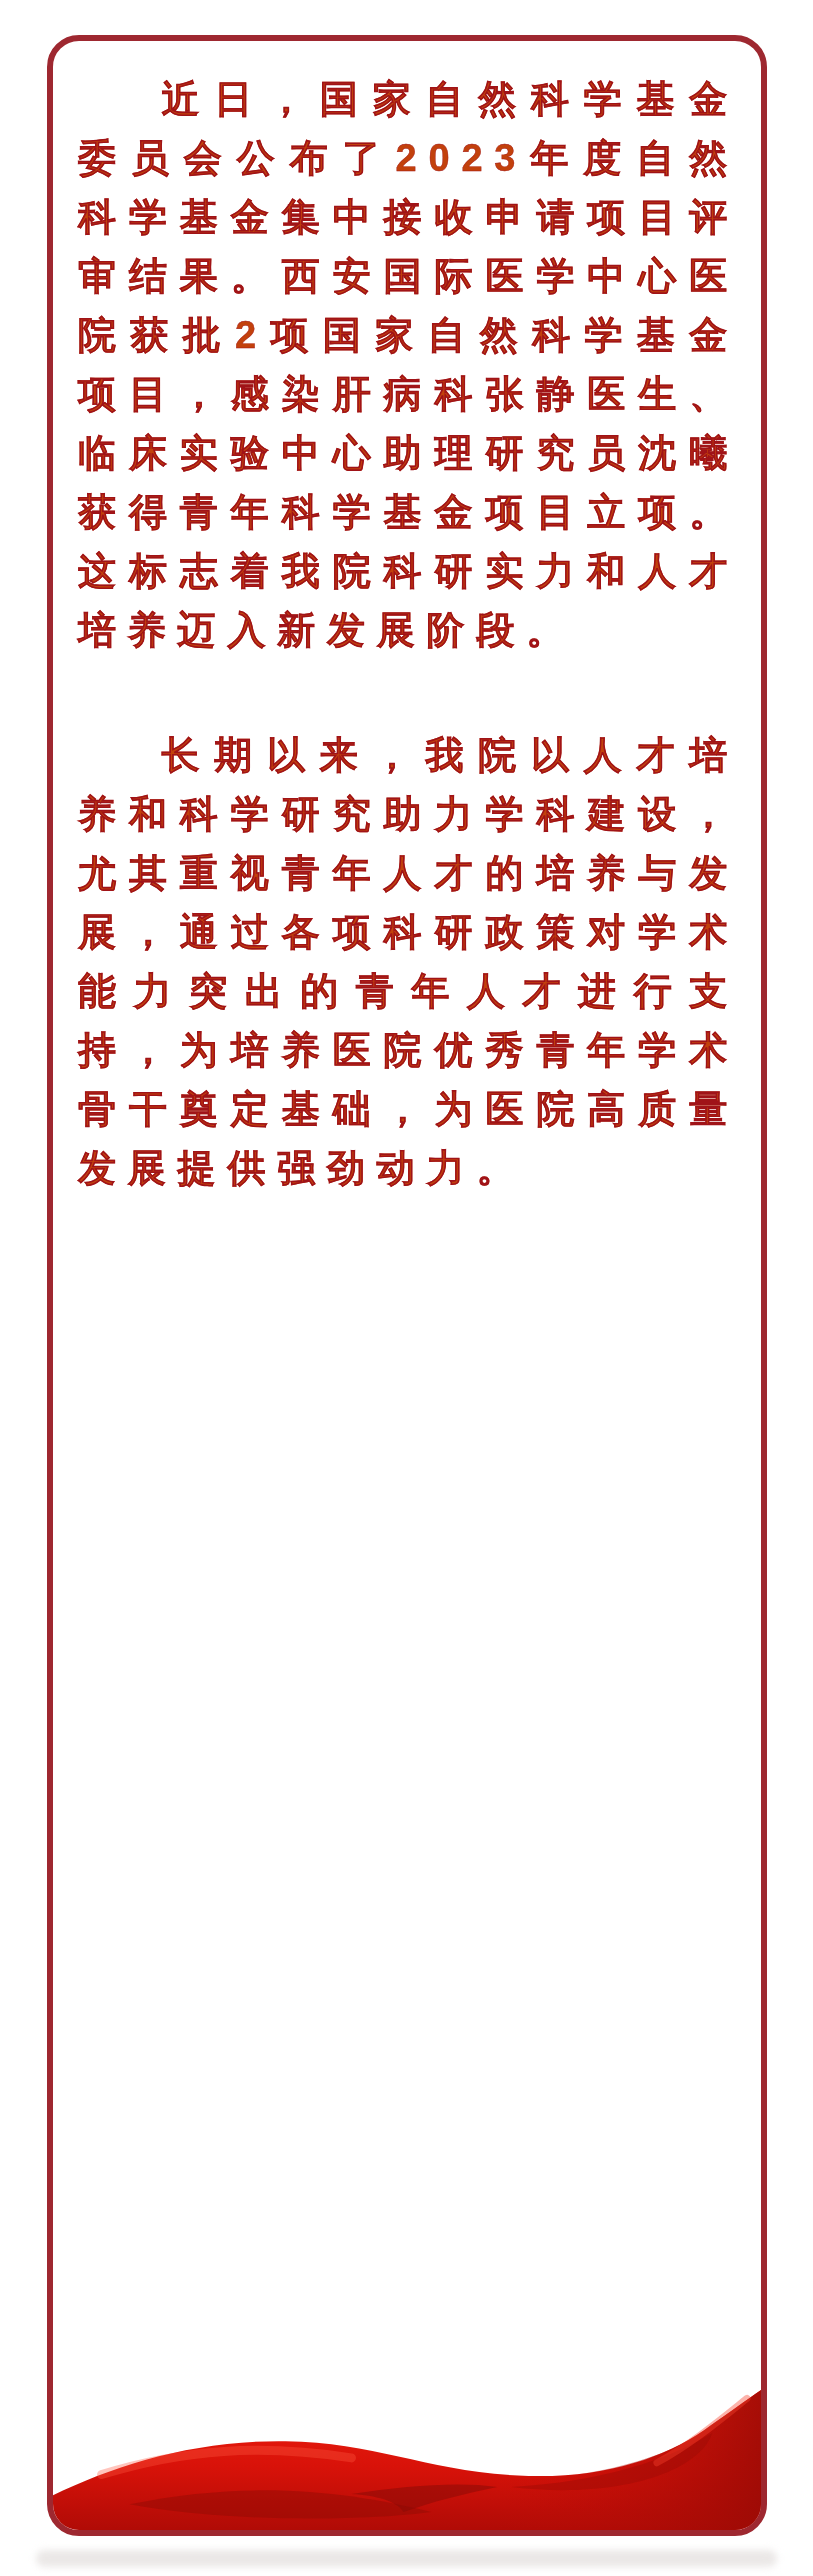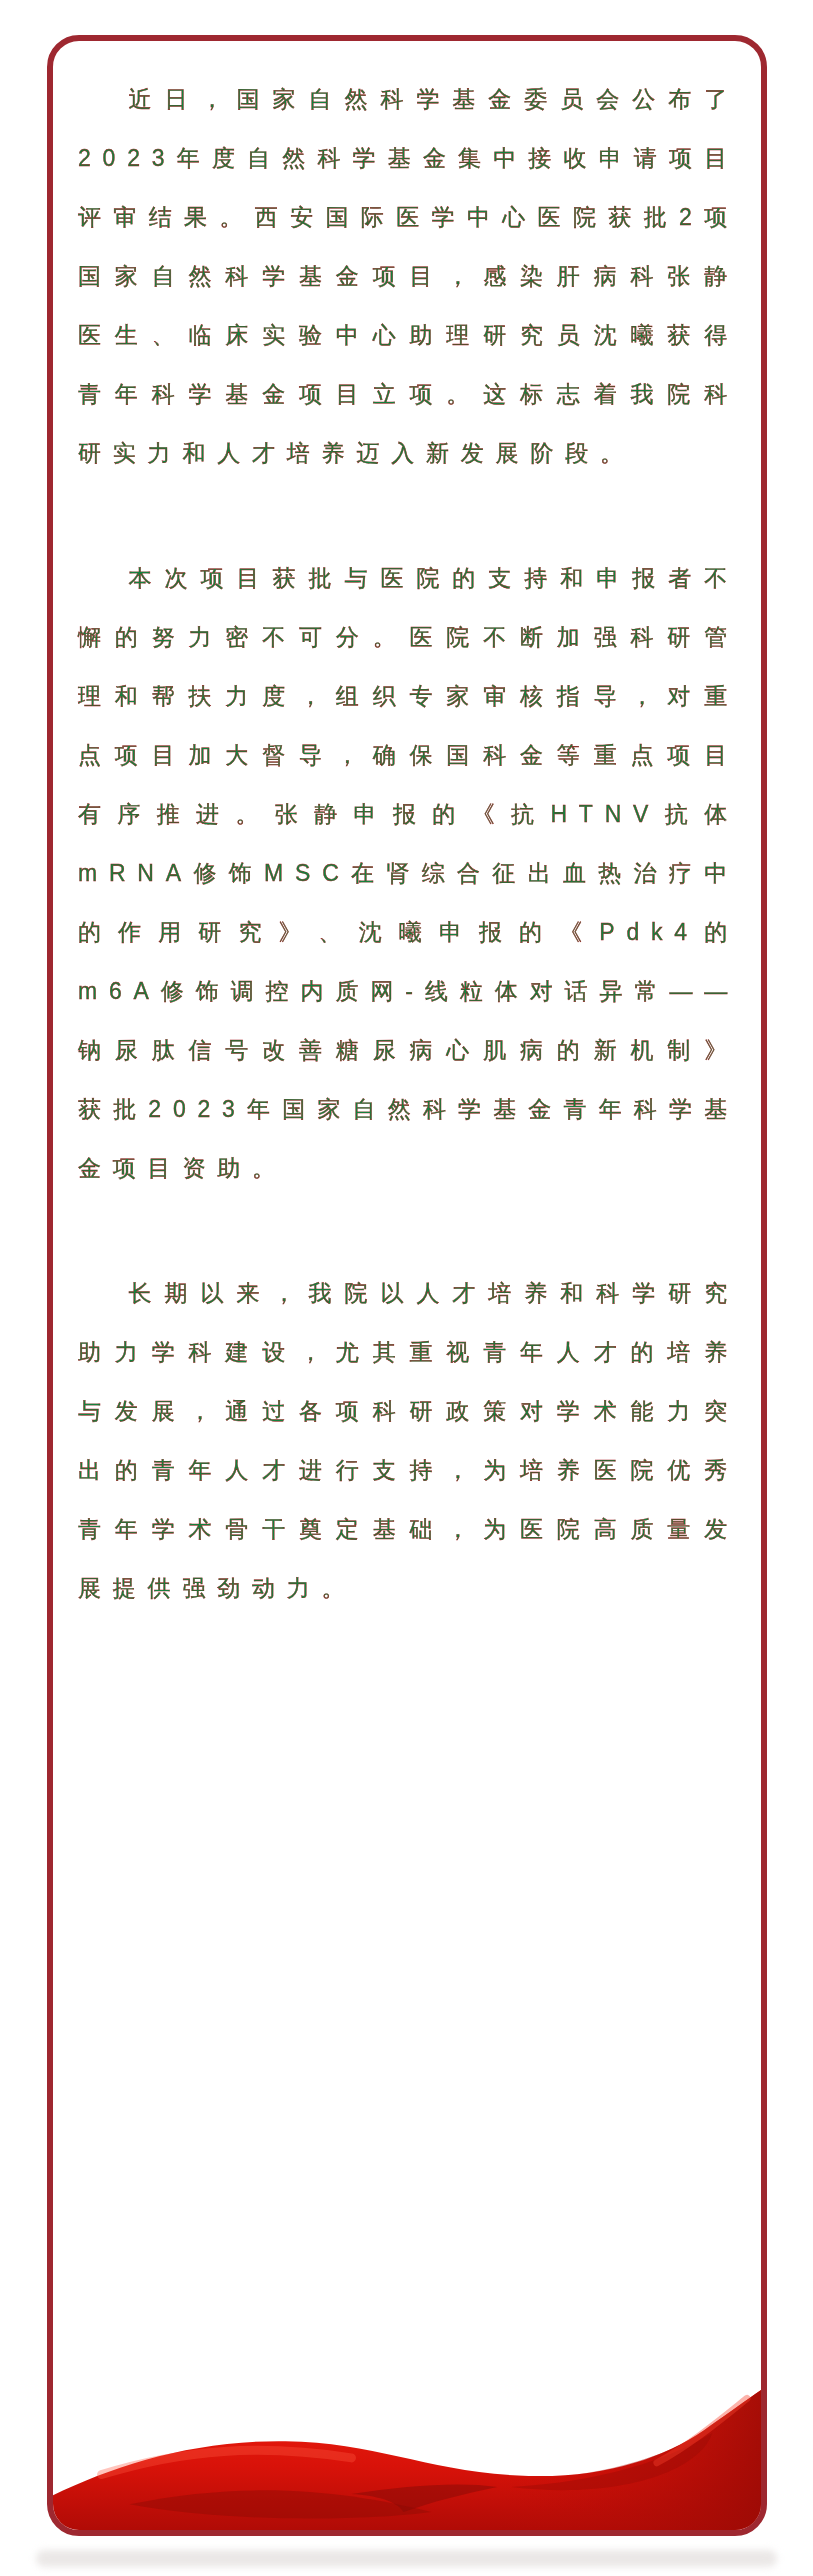--- a/index.html
+++ b/index.html
@@ -29,27 +29,27 @@
   .article {
     position: absolute;
     left: 0;
     top: 0;
     width: 100%;
     box-sizing: border-box;
     padding: 29px 22px 0 25px;
   }
   .article p {
     margin: 0 0 66px 0;
-    color: #15803d;
-    font-size: 23px;
+    color: #c2410c;
+    font-size: 38px;
     line-height: 59px;
     letter-spacing: 11.8px;
     text-align: justify;
     text-indent: 2.2em;
-    font-weight: 400;
+    font-weight: 700;
     -webkit-text-stroke: 0.4px #a01318;
   }
   .article p:last-child {
     margin-bottom: 0;
   }
   .ribbon-wrap {
     position: absolute;
     left: 0;
     bottom: 0;
     width: 100%;
@@ -71,21 +71,20 @@
     border-radius: 8.3px;
     filter: blur(3.5px);
   }
 </style>
 </head>
 <body>
 
 <div class="card">
   <div class="article">
     <p>近日，国家自然科学基金委员会公布了2023年度自然科学基金集中接收申请项目评审结果。西安国际医学中心医院获批2项国家自然科学基金项目，感染肝病科张静医生、临床实验中心助理研究员沈曦获得青年科学基金项目立项。这标志着我院科研实力和人才培养迈入新发展阶段。</p>
-    <p>本次项目获批与医院的支持和申报者不懈的努力密不可分。医院不断加强科研管理和帮扶力度，组织专家审核指导，对重点项目加大督导，确保国科金等重点项目有序推进。张静申报的《抗HTNV抗体mRNA修饰MSC在肾综合征出血热治疗中的作用研究》、沈曦申报的《Pdk4的m6A修饰调控内质网-线粒体对话异常——钠尿肽信号改善糖尿病心肌病的新机制》获批2023年国家自然科学基金青年科学基金项目资助。</p>
     <p>长期以来，我院以人才培养和科学研究助力学科建设，尤其重视青年人才的培养与发展，通过各项科研政策对学术能力突出的青年人才进行支持，为培养医院优秀青年学术骨干奠定基础，为医院高质量发展提供强劲动力。</p>
   </div>
 
   <div class="ribbon-wrap">
     <svg viewBox="0 0 1020 202" preserveAspectRatio="none">
       <defs>
         <linearGradient id="ribbonGrad" x1="0" y1="0" x2="0" y2="1">
           <stop offset="0" stop-color="#f0200f"></stop>
           <stop offset="0.55" stop-color="#d81209"></stop>
           <stop offset="1" stop-color="#b00b06"></stop>

